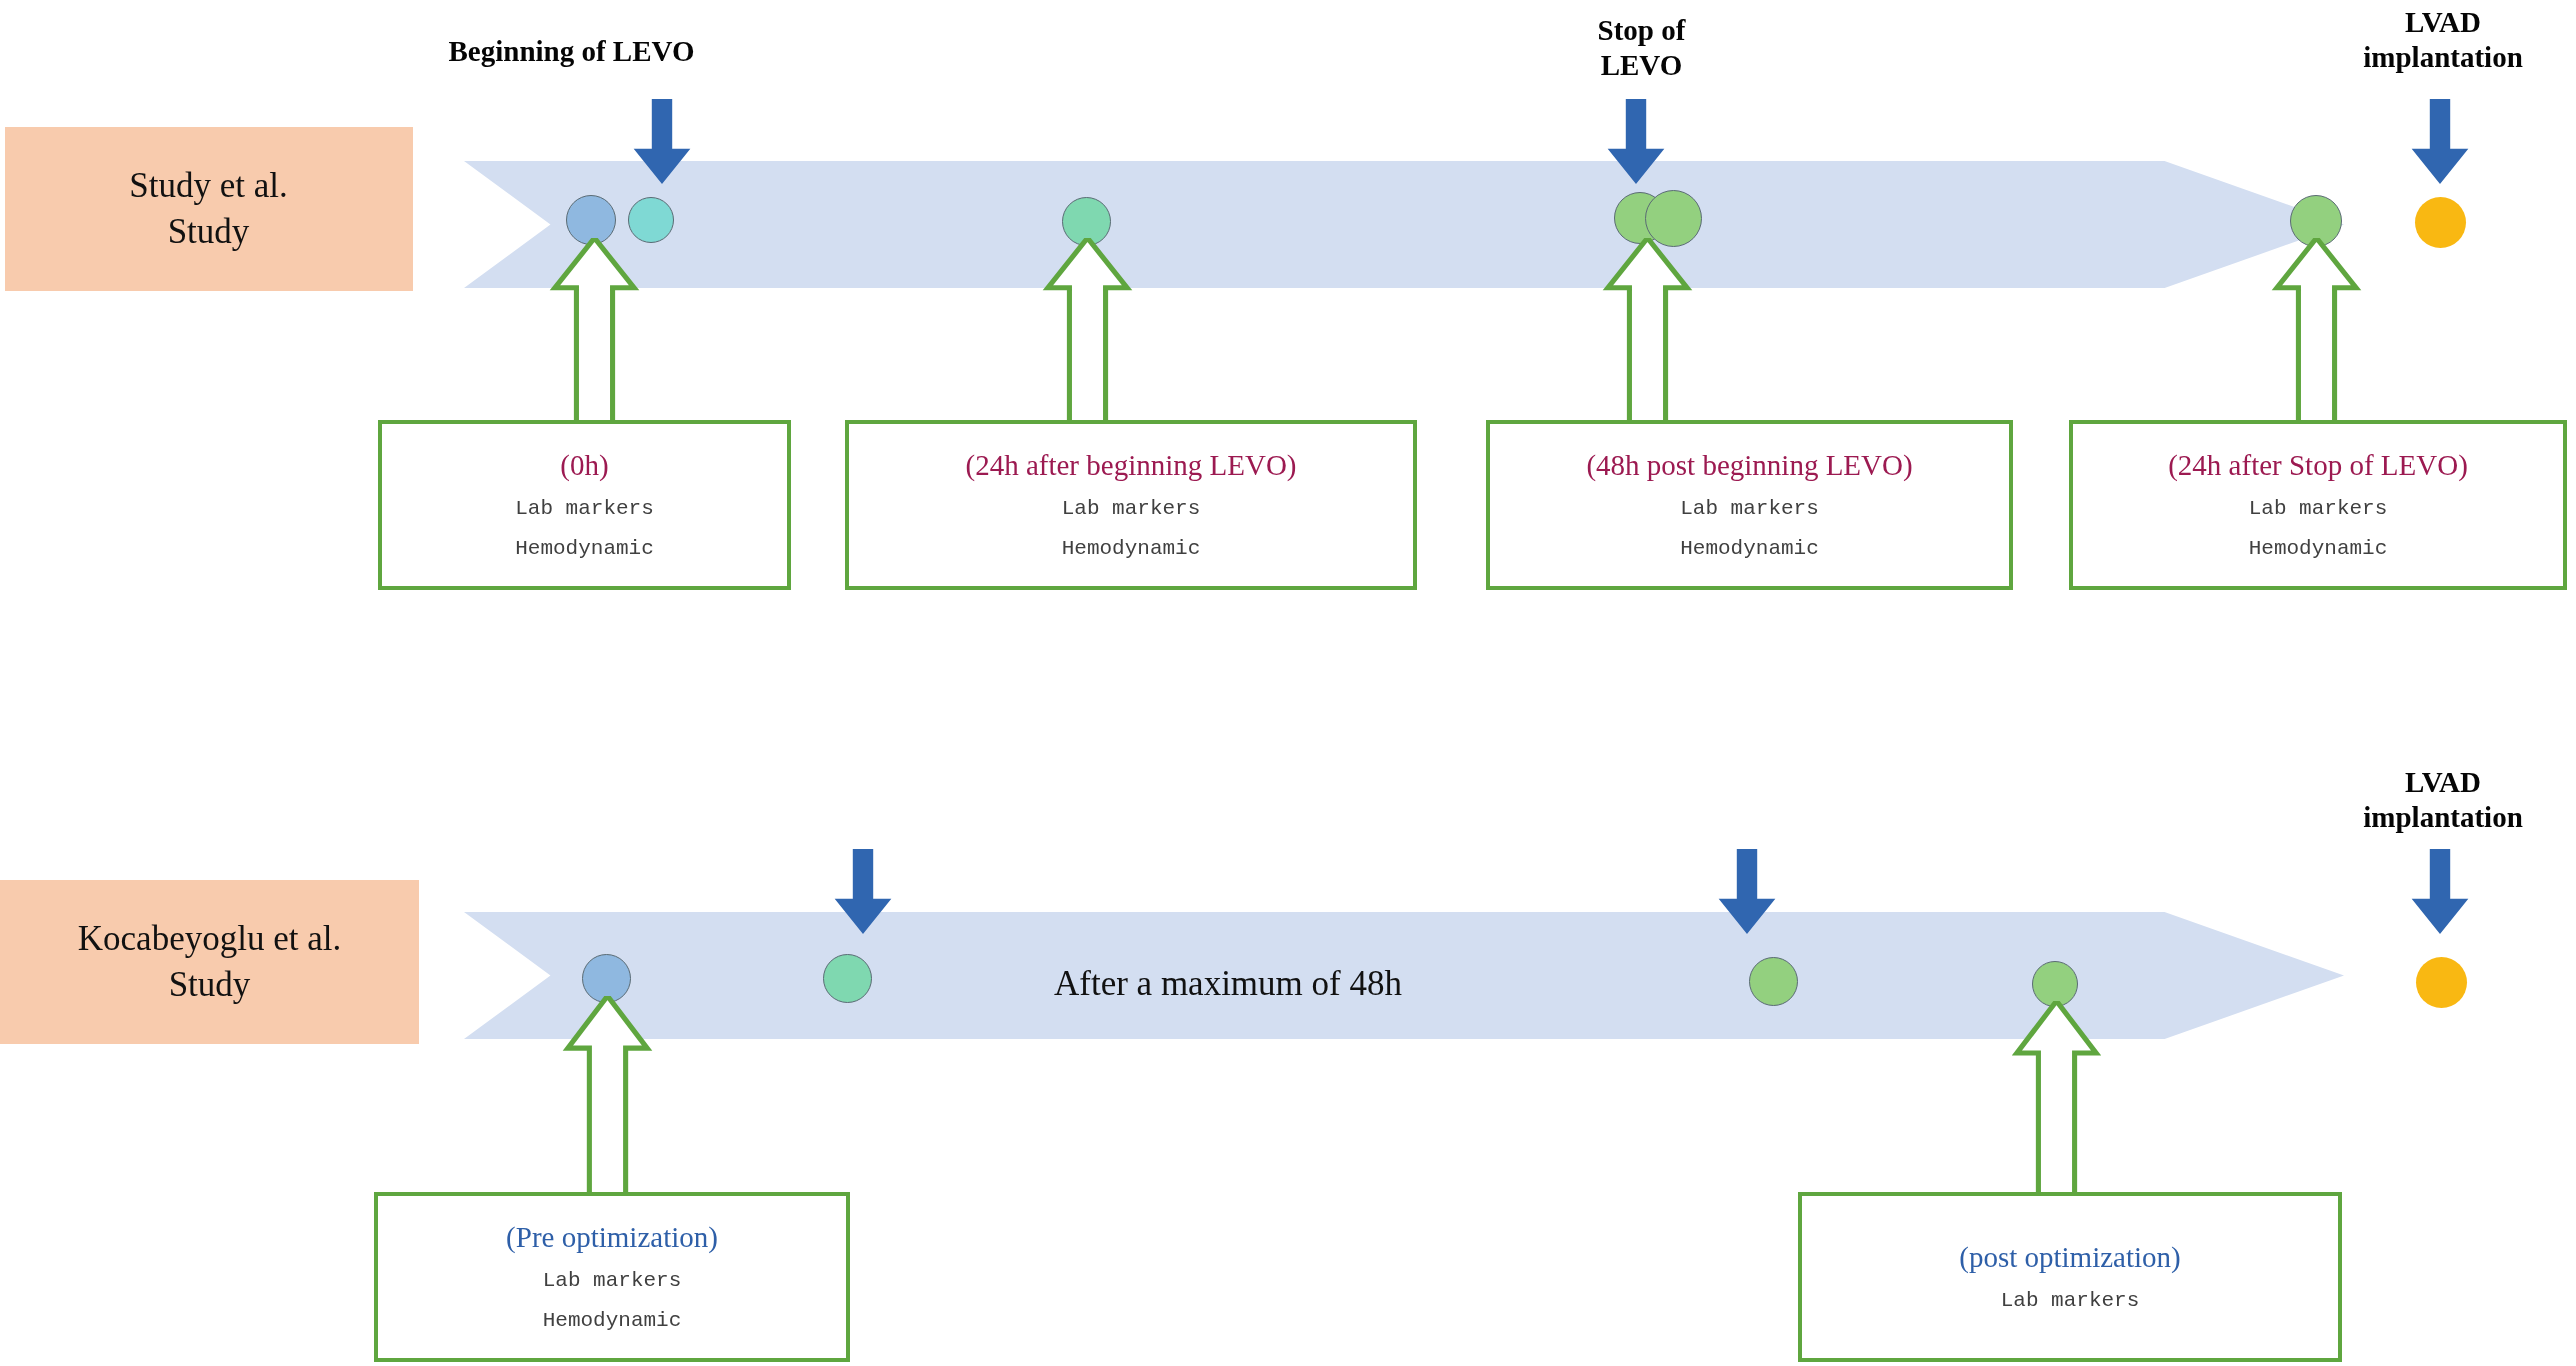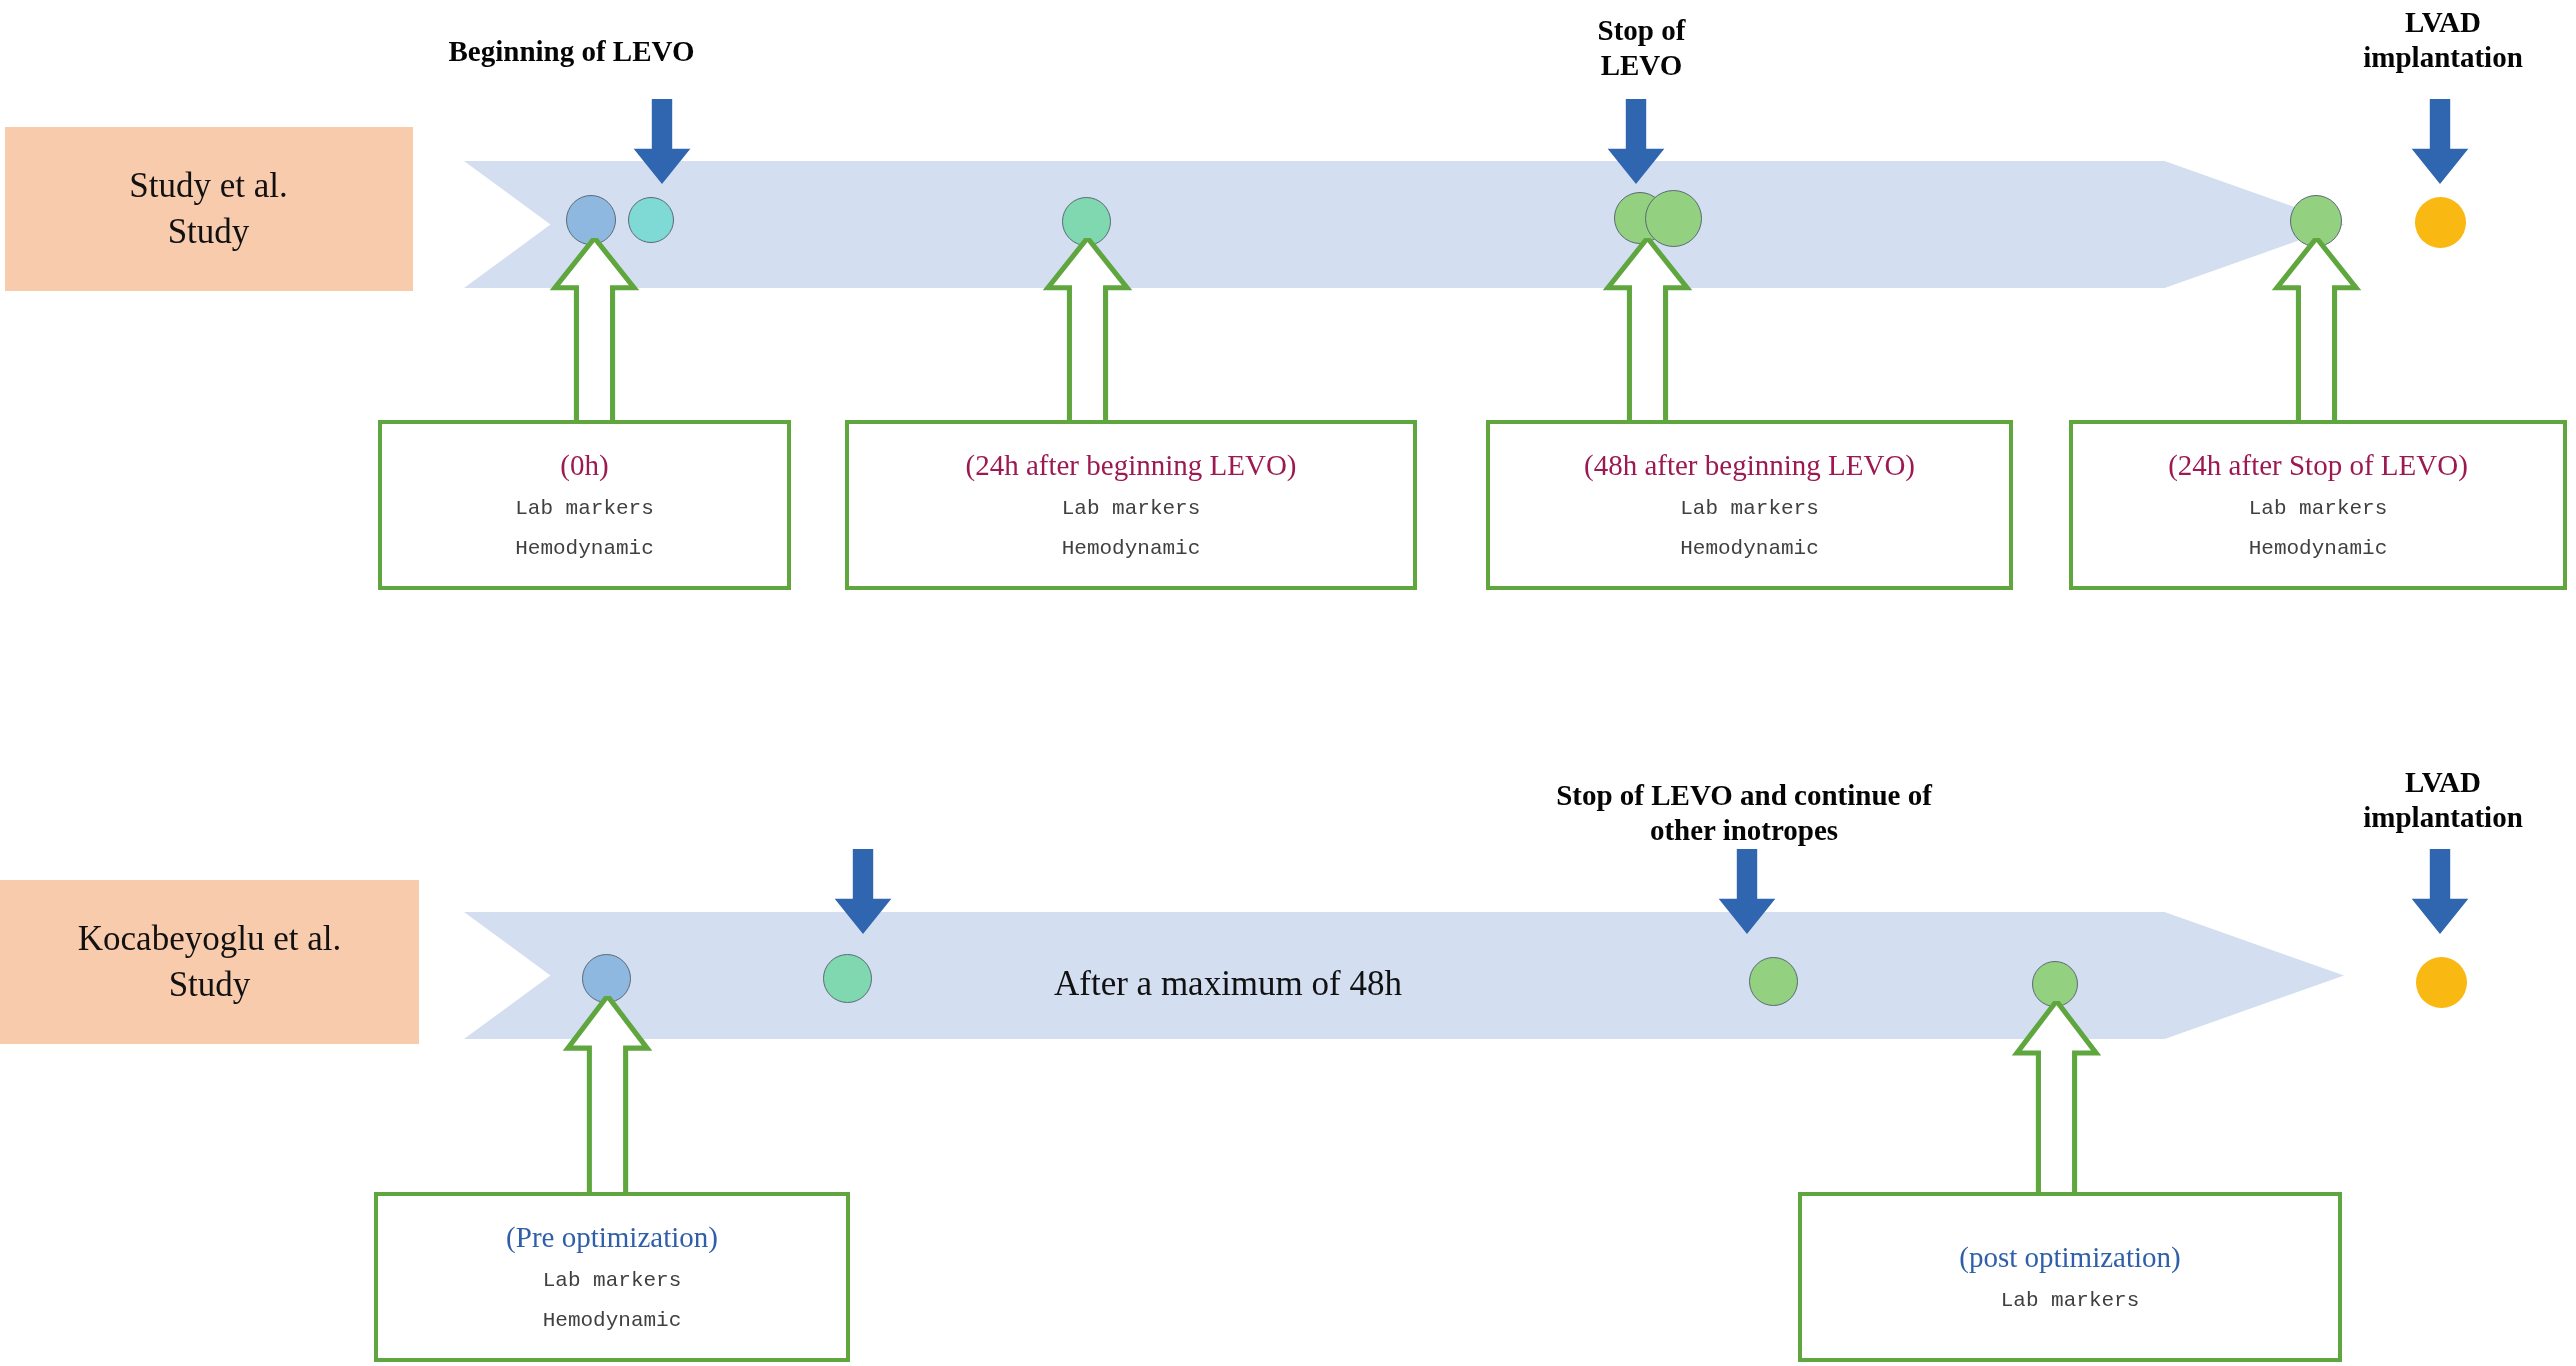--- a/index.html
+++ b/index.html
@@ -185,36 +185,32 @@
     <div class="info-line">Hemodynamic</div>
   </div>
 
   <div class="info-box" style="left:845px; top:420px; width:572px; height:170px;">
     <div class="info-title maroon">(24h after beginning LEVO)</div>
     <div class="info-line">Lab markers</div>
     <div class="info-line">Hemodynamic</div>
   </div>
 
   <div class="info-box" style="left:1486px; top:420px; width:527px; height:170px;">
-    <div class="info-title maroon">(48h after beginning LEVO)</div>
+    <div class="info-title maroon">(48h post beginning LEVO)</div>
     <div class="info-line">Lab markers</div>
     <div class="info-line">Hemodynamic</div>
   </div>
 
   <div class="info-box" style="left:2069px; top:420px; width:498px; height:170px;">
     <div class="info-title maroon">(24h after Stop of LEVO)</div>
     <div class="info-line">Lab markers</div>
     <div class="info-line">Hemodynamic</div>
   </div>
 
 
-  <div class="heading" style="left:1464px; top:778px; width:560px;">
-    <div>Stop of LEVO and continue of</div>
-    <div>other inotropes</div>
-  </div>
 
   <div class="heading" style="left:2310px; top:765px; width:266px;">
     <div>LVAD</div>
     <div>implantation</div>
   </div>
 
   <div class="study-label" style="left:0px; top:880px; width:419px; height:164px;">
     <div>
       <div>Kocabeyoglu et al.</div>
       <div>Study</div>

